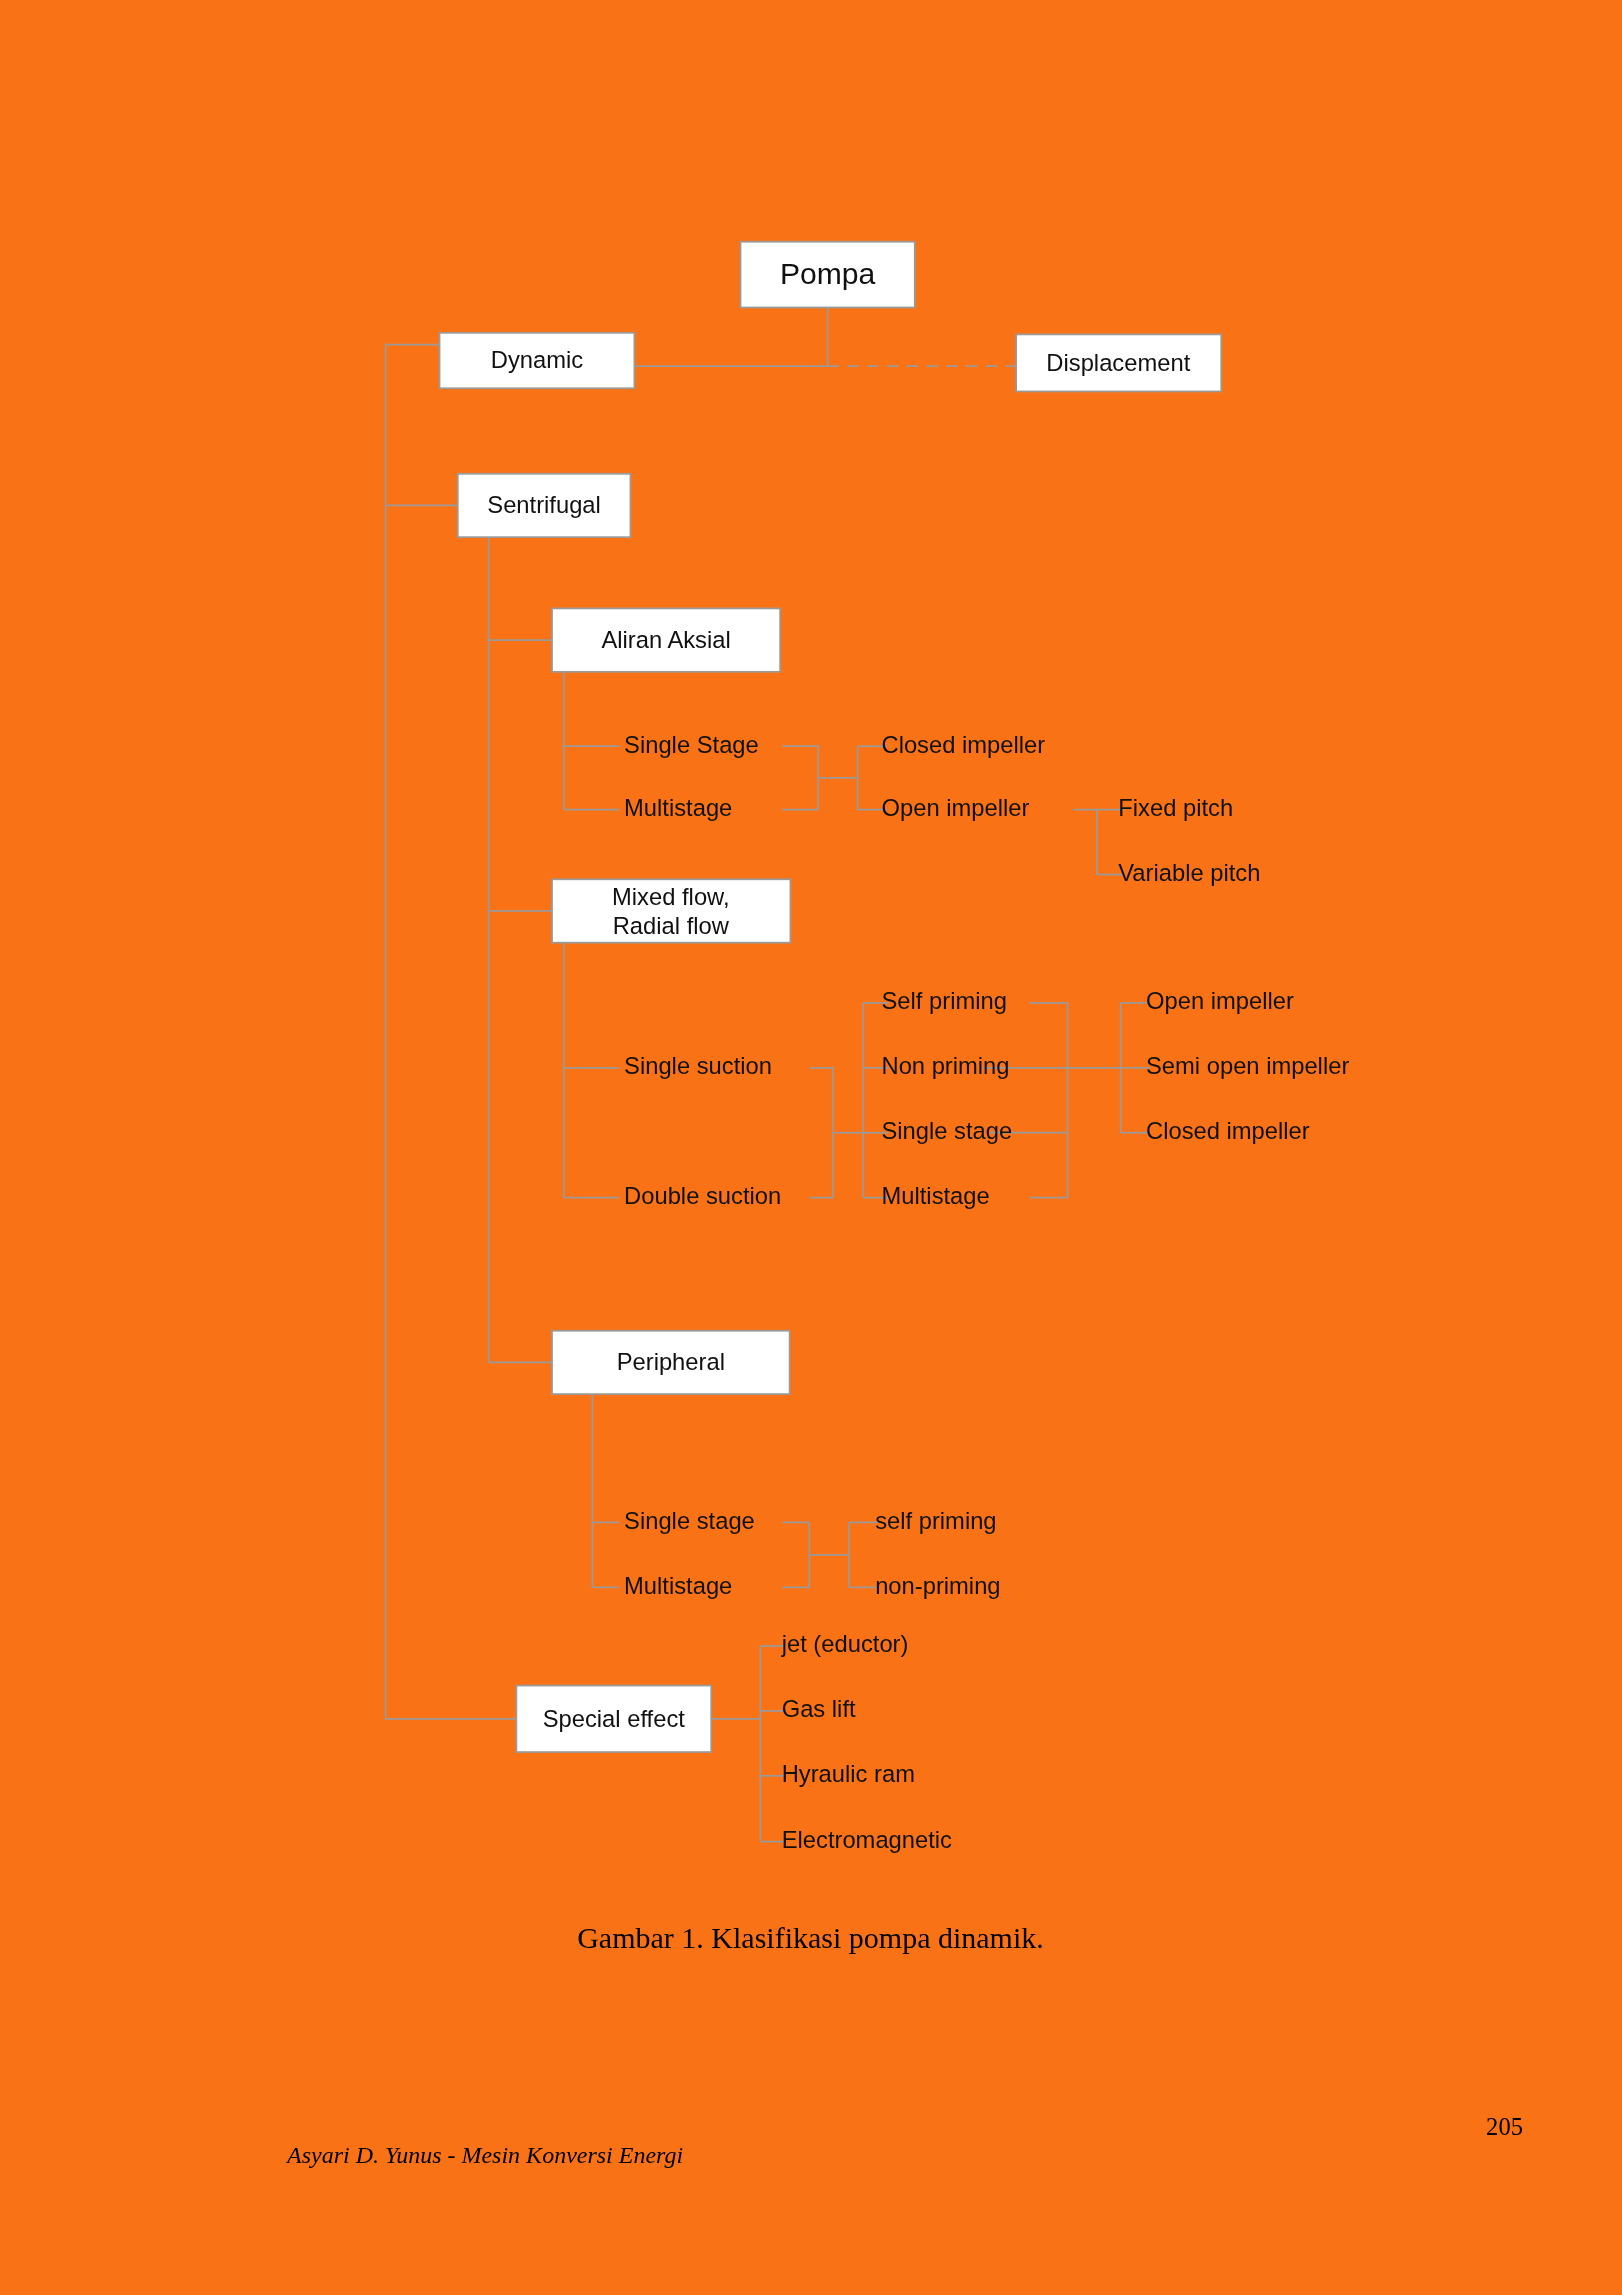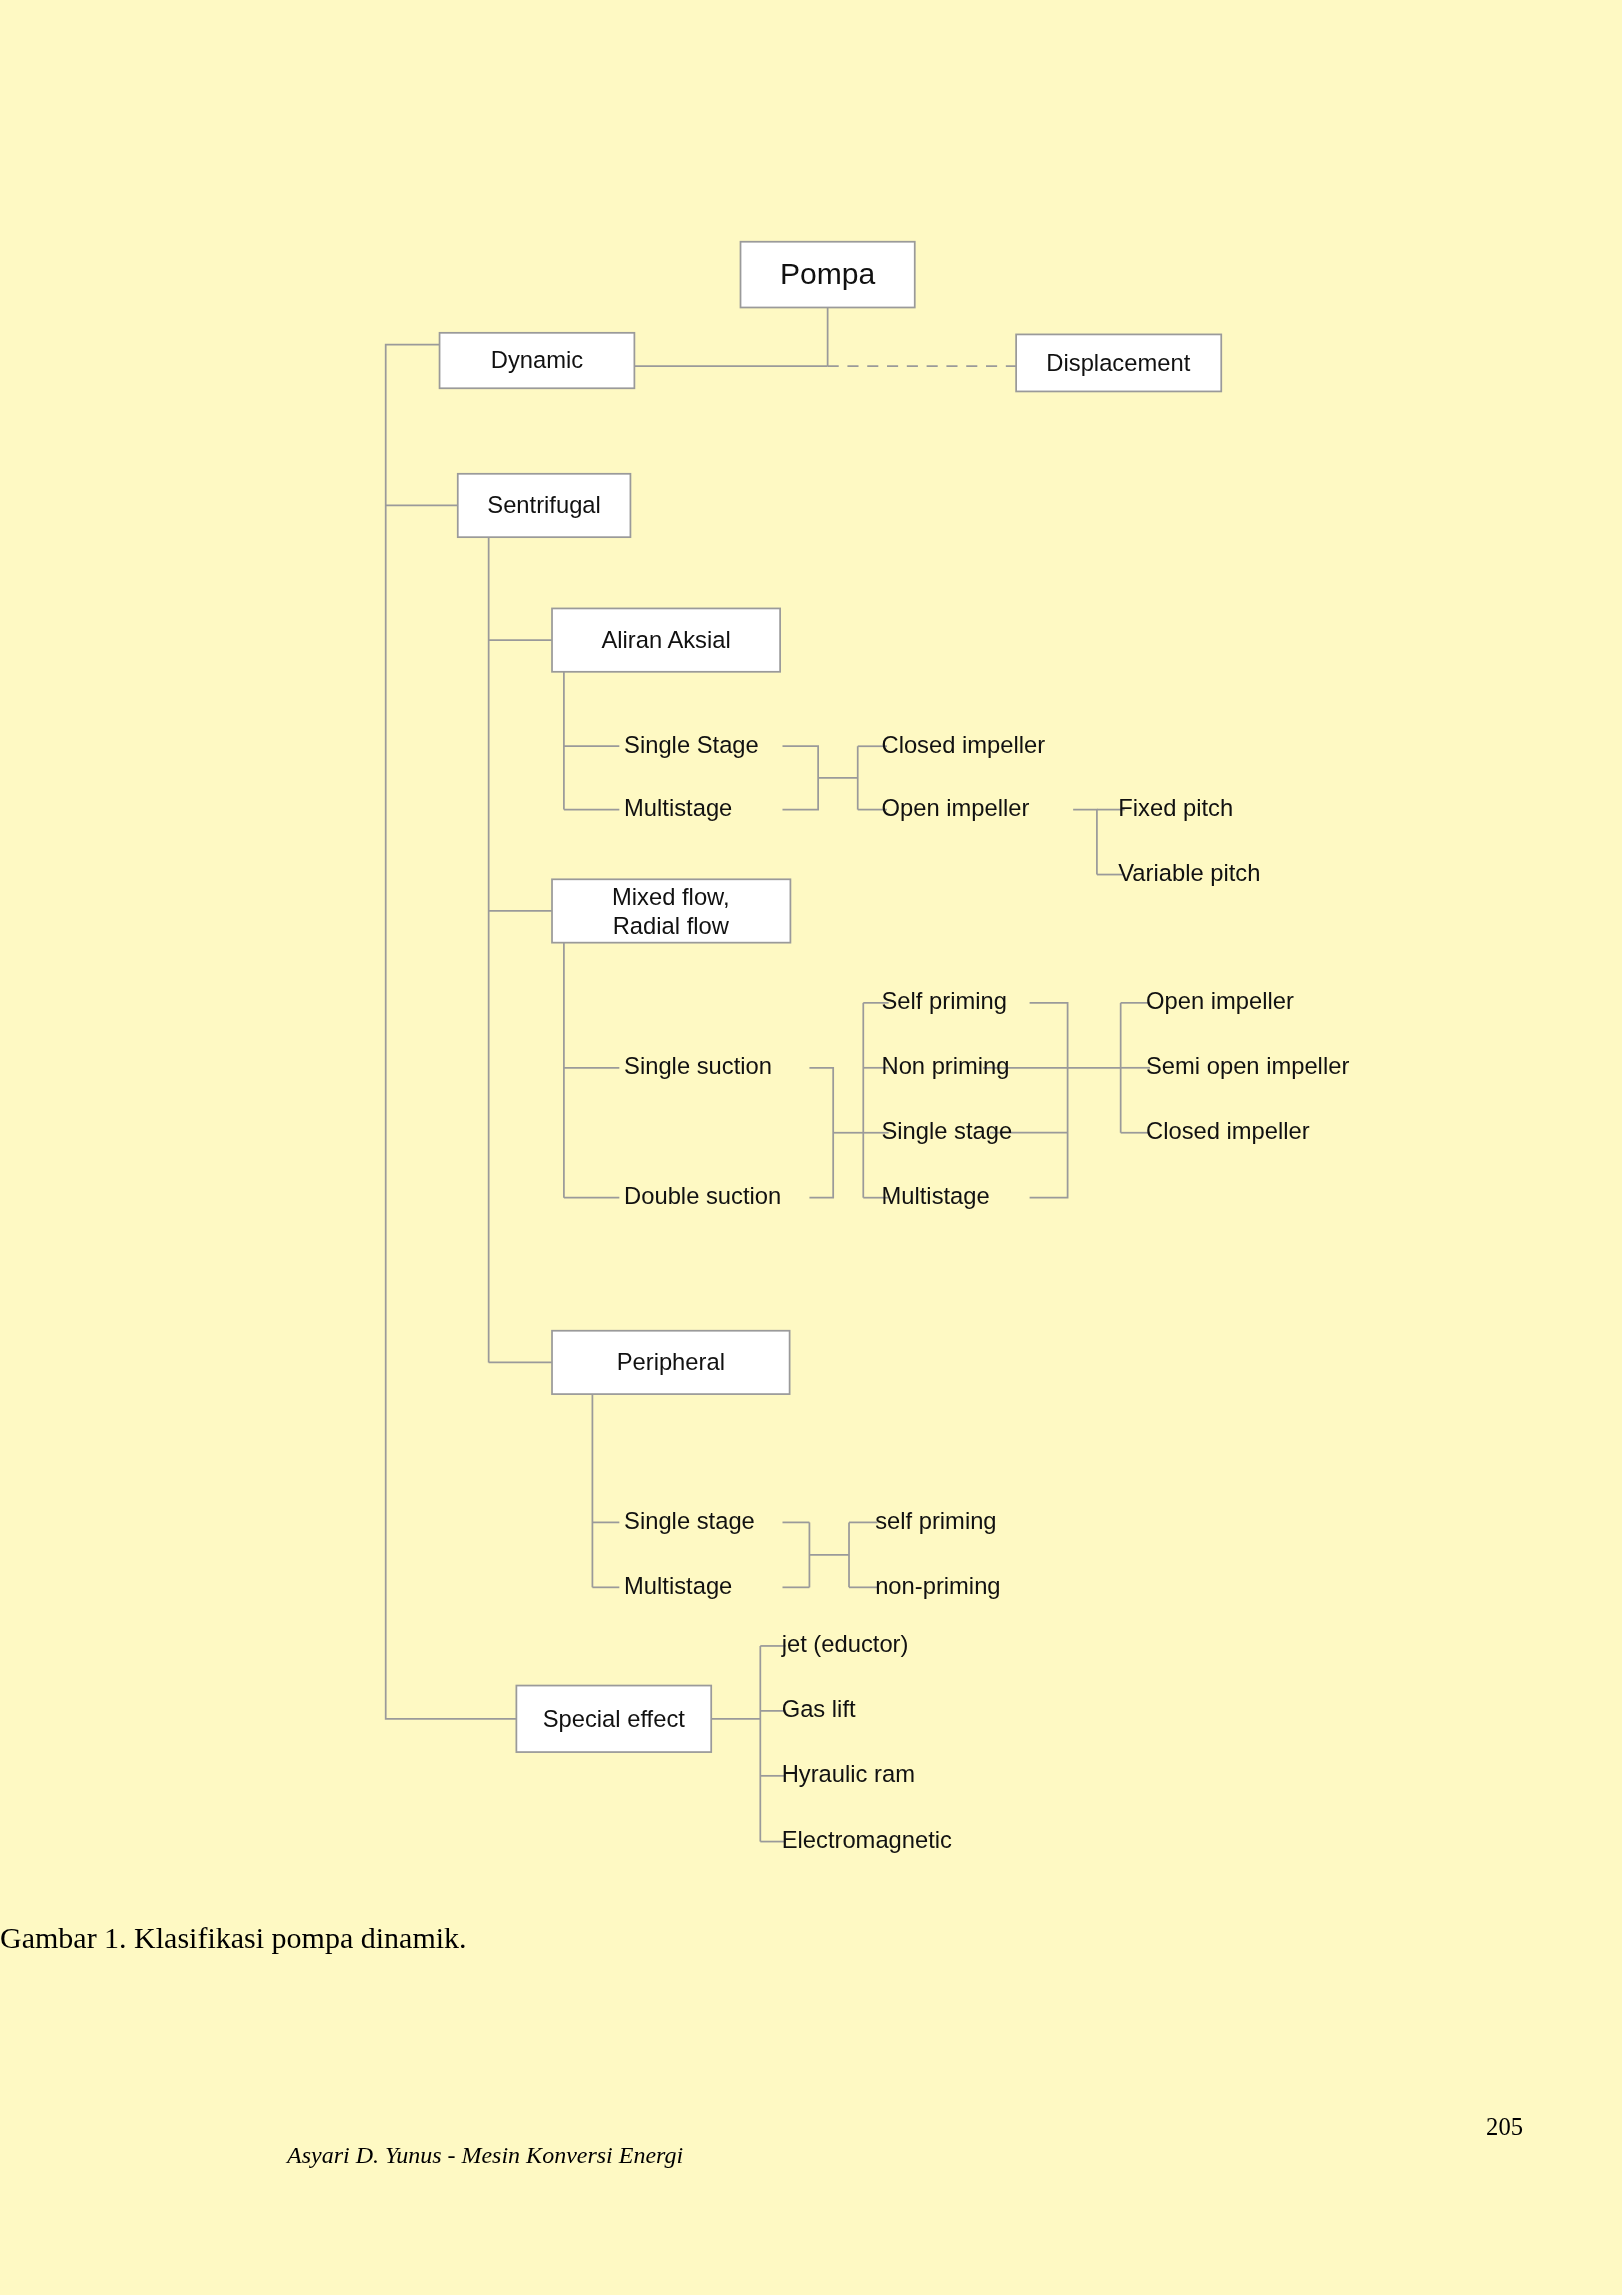--- a/index.html
+++ b/index.html
@@ -10,21 +10,21 @@
   body {
     width: 1622px;
     height: 2295px;
     position: relative;
     font-family: "Liberation Sans", sans-serif;
     overflow: hidden;
   }
   #page {
     position: absolute;
     inset: 0;
-    background: #fef9c3;
+    background: #f97316;
   }
   #diagram {
     position: absolute;
     left: 0;
     top: 0;
     width: 1622px;
     height: 1917px;
   }
   .node-box {
     fill: #ffffff;
@@ -57,20 +57,21 @@
     fill: #111111;
     font-size: 30px;
     text-anchor: start;
     dominant-baseline: middle;
   }
   .caption {
     position: absolute;
     left: 0;
     top: 1921px;
     width: 1621px;
+    text-align: center;
     font-family: "Liberation Serif", serif;
     font-size: 30px;
     color: #000000;
   }
   .footer {
     position: absolute;
     left: 287px;
     top: 2111px;
     width: 1236px;
     display: flex;

